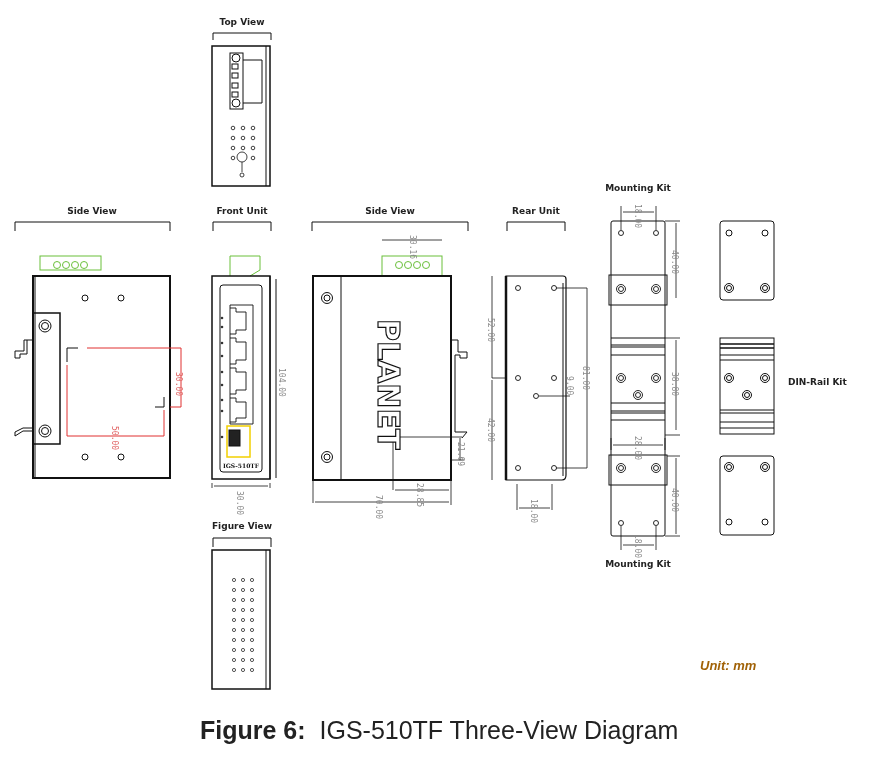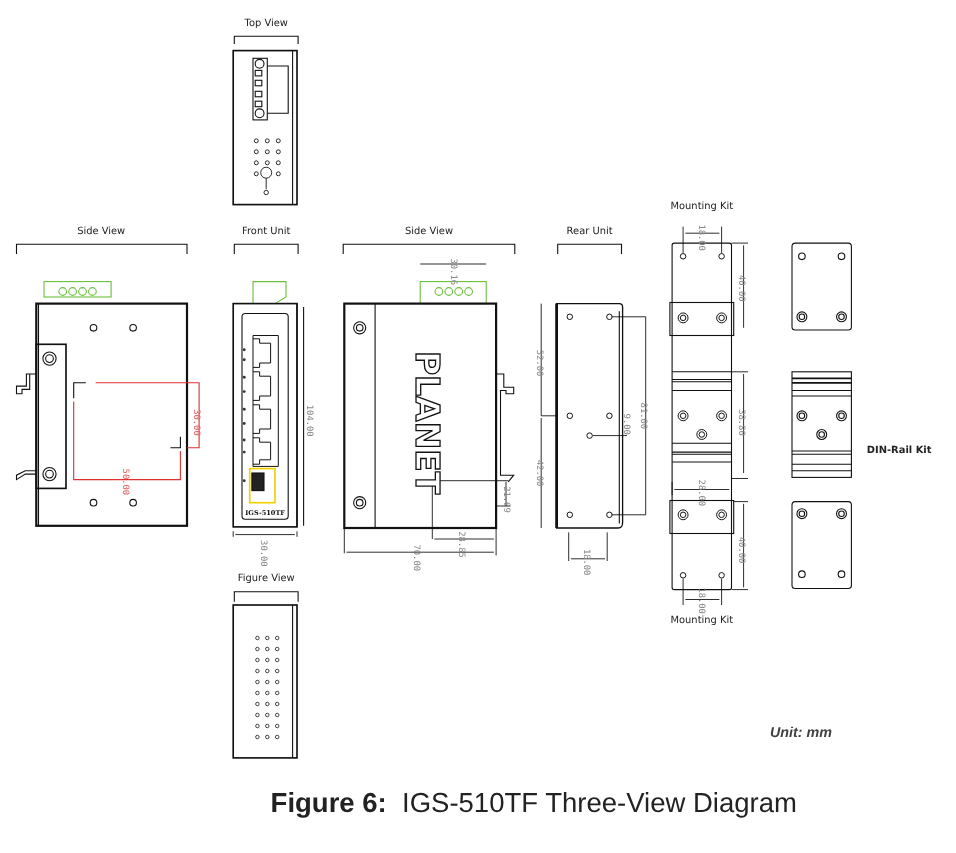--- a/index.html
+++ b/index.html
@@ -1,20 +1,20 @@
 <!DOCTYPE html>
 <html><head>
 <meta charset="utf-8">
 <style>
   html,body{margin:0;padding:0;background:#ffffff;}
   body{width:869px;height:775px;position:relative;overflow:hidden;font-family:"DejaVu Sans",sans-serif;}
-  .lbl{position:absolute;font-family:"DejaVu Sans",sans-serif;font-weight:normal;font-size:9px;color:#222;white-space:nowrap;transform:translateX(-50%);}
-  .kit-lbl{position:absolute;font-family:"DejaVu Sans",sans-serif;font-weight:bold;font-size:9px;color:#222;white-space:nowrap;margin-top:28px;}
-  .unit{position:absolute;left:700px;top:658px;font-family:"Liberation Sans",sans-serif;font-weight:bold;font-style:italic;font-size:13px;color:#404040;}
-  .caption{position:absolute;left:200px;top:716px;font-family:"Liberation Sans",sans-serif;font-size:25px;color:#222;white-space:nowrap;margin-left:46px;}
+  .lbl{position:absolute;font-family:"DejaVu Sans",sans-serif;font-weight:bold;font-size:9px;color:#222;white-space:nowrap;transform:translateX(-50%);}
+  .kit-lbl{position:absolute;font-family:"DejaVu Sans",sans-serif;font-weight:bold;font-size:9px;color:#222;white-space:nowrap;}
+  .unit{position:absolute;left:700px;top:658px;font-family:"Liberation Sans",sans-serif;font-weight:bold;font-style:italic;font-size:13px;color:#a16207;}
+  .caption{position:absolute;left:200px;top:716px;font-family:"Liberation Sans",sans-serif;font-size:25px;color:#222;white-space:nowrap;}
   .caption b{font-weight:bold;}
   svg{position:absolute;left:0;top:0;}
   .dim{font-family:"DejaVu Sans Mono",monospace;font-size:8px;fill:#888;}
   .dimr{font-family:"DejaVu Sans Mono",monospace;font-size:8px;fill:#e06060;}
 </style>
 </head>
 <body>
 
 <div class="lbl" style="left:242px;top:17px">Top View</div>
 <div class="lbl" style="left:92px;top:206px">Side View</div>

